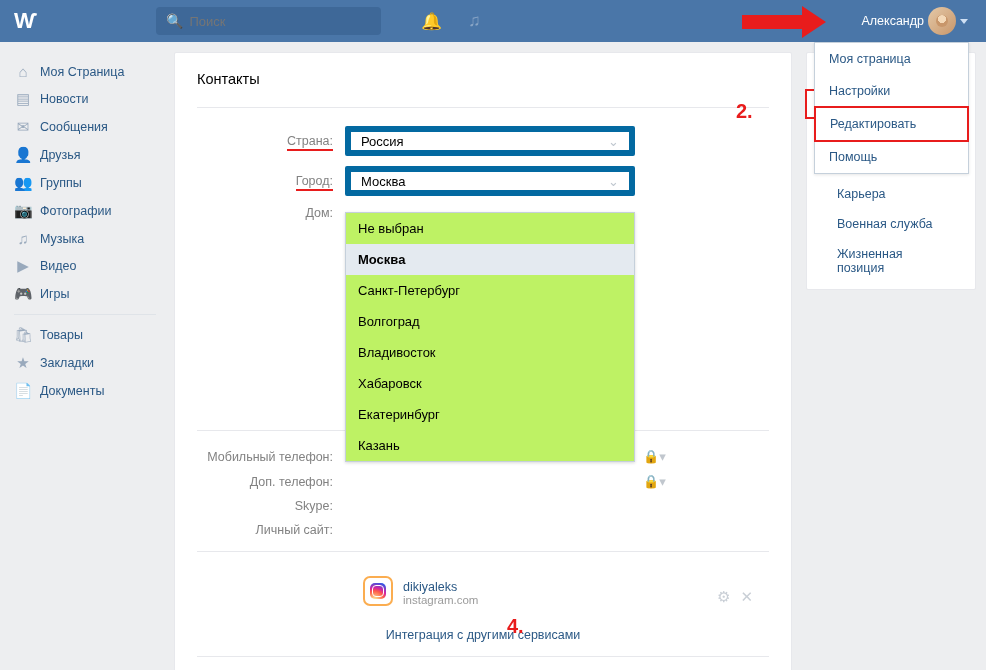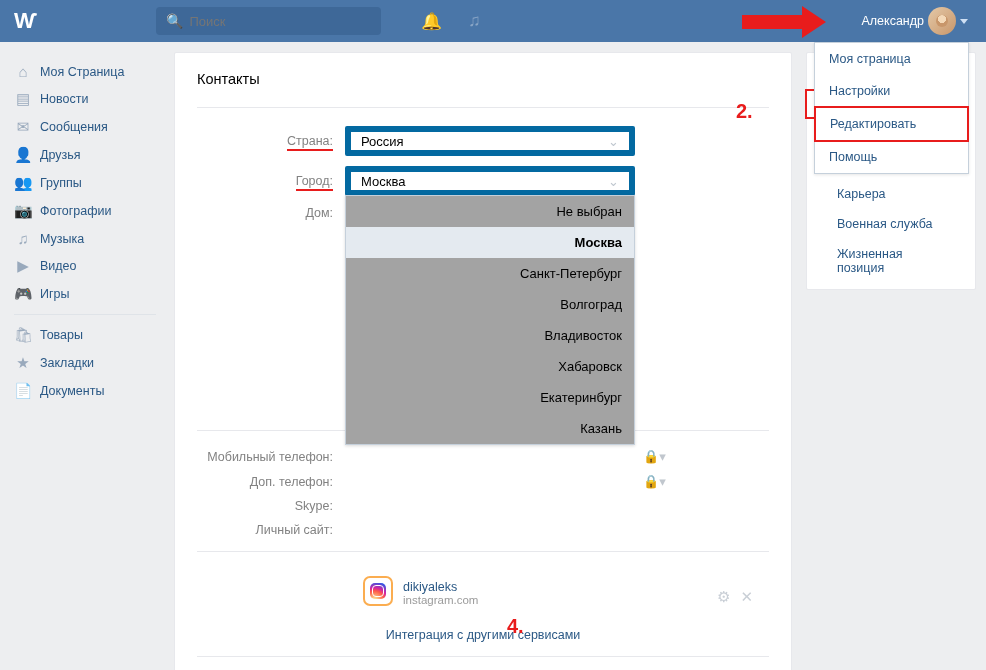--- a/index.html
+++ b/index.html
@@ -42,21 +42,21 @@
 .content { flex:1; background:#fff; border:1px solid #e7e8ec; border-radius:2px; padding:18px 22px 24px 22px; position:relative; min-width:0; }
 .page-title { font-size:14.5px; font-weight:400; color:#000; margin-bottom:20px; }
 .divider { height:1px; background:#e7e8ec; margin:14px 0 18px 0; }
 .form-row { display:flex; align-items:center; margin-bottom:10px; }
 .form-label { width:148px; text-align:right; color:#828282; font-size:12.5px; padding-right:12px; }
 .form-field { position:relative; }
 .sel { width:290px; height:30px; border:6px solid #0369a1; border-radius:2px; padding:0 10px; font-size:13px; color:#000; background:#fff; display:flex; align-items:center; justify-content:space-between; cursor:pointer; }
 .sel .chv { color:#bfc7cf; }
 .lock-ico { color:#c1c7ce; margin-left:8px; font-size:13px; }
 
-.city-dropdown { position:absolute; top:29px; left:0; width:290px; background:#a3a3a3; border:1px solid #c5d0db; box-shadow:0 1px 3px rgba(0,0,0,.15); z-index:50; max-height:256px; overflow-y:scroll;text-align:right; }
+.city-dropdown { position:absolute; top:46px; left:0; width:290px; background:#bef264; border:1px solid #c5d0db; box-shadow:0 1px 3px rgba(0,0,0,.15); z-index:50; max-height:256px; overflow-y:scroll; }
 .city-dropdown .opt { padding:8px 12px; font-size:13px; color:#000; cursor:pointer; }
 .city-dropdown .opt.selected { background:#e4eaf0; font-weight:700; }
 
 .integ-row { display:flex; align-items:flex-end; padding:6px 16px; margin-left:150px; }
 .integ-ico { width:30px; height:30px; border-radius:7px; border:2px solid #fbad50; display:flex; align-items:center; justify-content:center; margin-right:10px; }
 .integ-ico-inner { width:16px; height:16px; border-radius:5px; background:radial-gradient(circle at 30% 107%, #fdf497 0%, #fd5949 45%, #d6249f 60%, #285AEB 90%); position:relative; }
 .integ-ico-inner::after{ content:""; position:absolute; inset:2px; border:1.5px solid #fff; border-radius:4px; }
 .integ-txt .nm { color:#2a5885; font-size:12.5px; }
 .integ-txt .dm { color:#9b9b9b; font-size:11.5px; }
 .integ-actions { margin-left:auto; color:#c9cfd6; display:flex; gap:10px; font-size:15px; }

